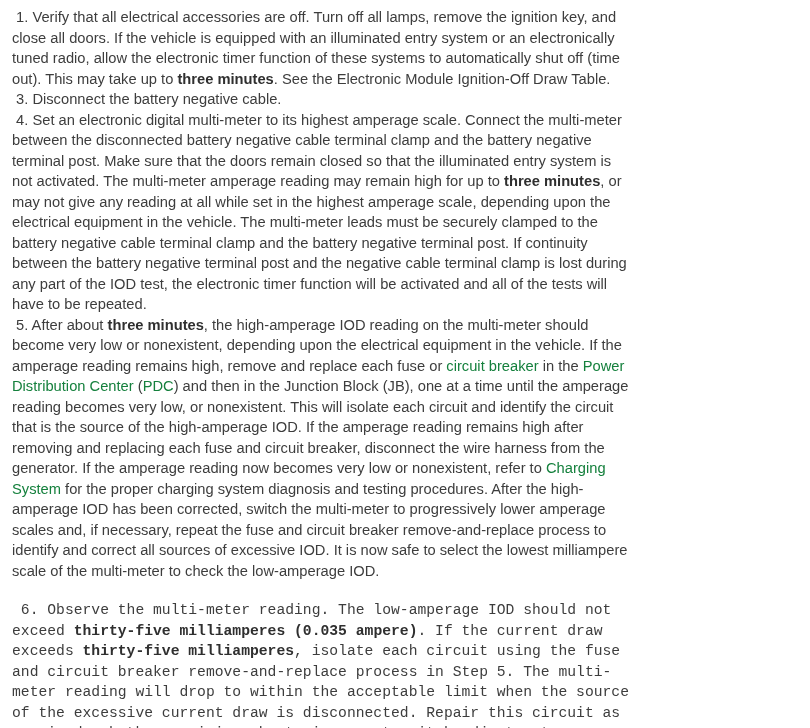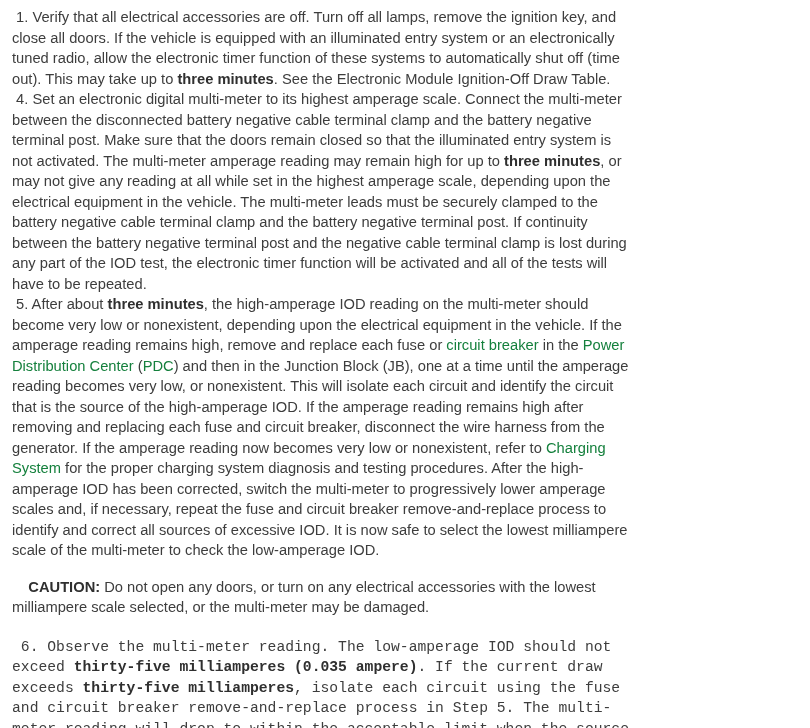--- a/index.html
+++ b/index.html
@@ -37,17 +37,17 @@
     color: #15803d;
     text-decoration: none;
     cursor: pointer;
   }
 </style>
 </head>
 <body>
 
 <div class="page">
   <p class="doc-para"><span>&nbsp;1. Verify that all electrical accessories are off. Turn off all lamps, remove the ignition key, and close all doors. If the vehicle is equipped with an illuminated entry system or an electronically tuned radio, allow the electronic timer function of these systems to automatically shut off (time out). This may take up to </span><b class="run-bold">three minutes</b><span>. See the Electronic Module Ignition-Off Draw Table.</span></p>
+  <p class="doc-para"><span>&nbsp;3. Disconnect the battery negative cable.</span></p>
   <p class="doc-para"><span>&nbsp;4. Set an electronic digital multi-meter to its highest amperage scale. Connect the multi-meter between the disconnected battery negative cable terminal clamp and the battery negative terminal post. Make sure that the doors remain closed so that the illuminated entry system is not activated. The multi-meter amperage reading may remain high for up to </span><b class="run-bold">three minutes</b><span>, or may not give any reading at all while set in the highest amperage scale, depending upon the electrical equipment in the vehicle. The multi-meter leads must be securely clamped to the battery negative cable terminal clamp and the battery negative terminal post. If continuity between the battery negative terminal post and the negative cable terminal clamp is lost during any part of the IOD test, the electronic timer function will be activated and all of the tests will have to be repeated.</span></p>
   <p class="doc-para"><span>&nbsp;5. After about </span><b class="run-bold">three minutes</b><span>, the high-amperage IOD reading on the multi-meter should become very low or nonexistent, depending upon the electrical equipment in the vehicle. If the amperage reading remains high, remove and replace each fuse or </span><a class="doclink" href="#">circuit breaker</a><span> in the </span><a class="doclink" href="#">Power Distribution Center</a><span> (</span><a class="doclink" href="#">PDC</a><span>) and then in the Junction Block (JB), one at a time until the amperage reading becomes very low, or nonexistent. This will isolate each circuit and identify the circuit that is the source of the high-amperage IOD. If the amperage reading remains high after removing and replacing each fuse and circuit breaker, disconnect the wire harness from the generator. If the amperage reading now becomes very low or nonexistent, refer to </span><a class="doclink" href="#">Charging System</a><span> for the proper charging system diagnosis and testing procedures. After the high-amperage IOD has been corrected, switch the multi-meter to progressively lower amperage scales and, if necessary, repeat the fuse and circuit breaker remove-and-replace process to identify and correct all sources of excessive IOD. It is now safe to select the lowest milliampere scale of the multi-meter to check the low-amperage IOD.</span></p>
-  <p class="doc-para caution-para"><span>&nbsp;&nbsp;&nbsp;&nbsp;</span><b class="run-bold">CAUTION:</b><span> Do not open any doors, or turn on any electrical accessories with the lowest milliampere scale selected, or the multi-meter may be damaged.</span></p>
   <p class="doc-para after-caution"><span>&nbsp;6. Observe the multi-meter reading. The low-amperage IOD should not exceed </span><b class="run-bold">thirty-five milliamperes (0.035 ampere)</b><span>. If the current draw exceeds </span><b class="run-bold">thirty-five milliamperes</b><span>, isolate each circuit using the fuse and circuit breaker remove-and-replace process in Step 5. The multi-meter reading will drop to within the acceptable limit when the source of the excessive current draw is disconnected. Repair this circuit as required; whether a wiring short, incorrect switch adjustment, or a component failure is at fault.</span></p>
 </div>
 
 </body></html>

